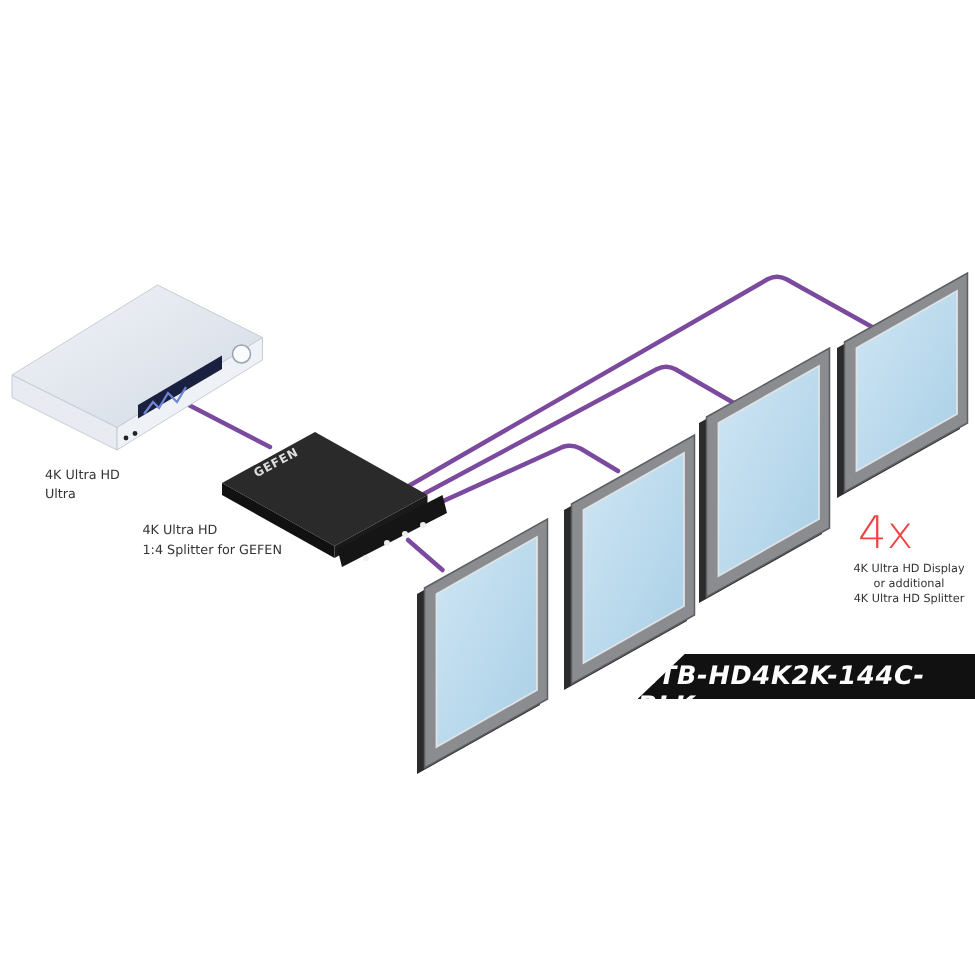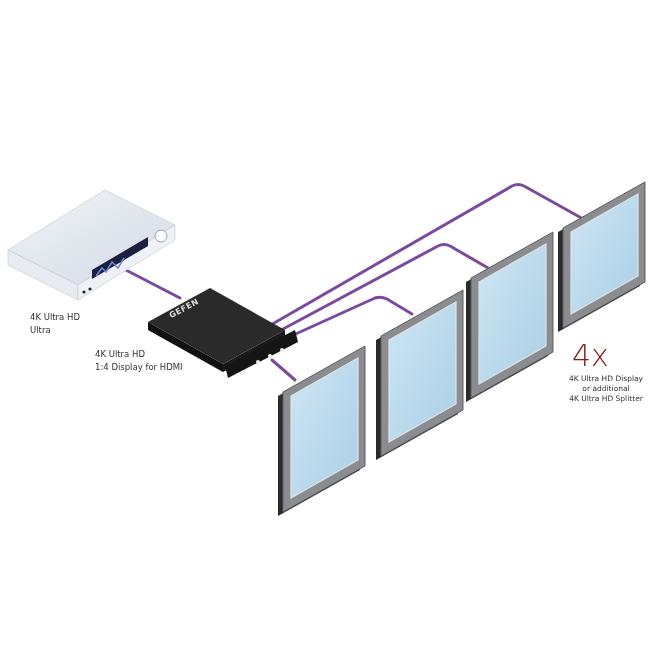--- a/index.html
+++ b/index.html
@@ -2,21 +2,21 @@
 <html><head>
   <meta charset="utf-8">
   <style>
     html, body { margin: 0; padding: 0; background: #ffffff; }
     body { width: 650px; height: 650px; position: relative; overflow: hidden; font-family: "Liberation Sans", sans-serif; }
     .stage { position: absolute; left: 0; top: 0; width: 650px; height: 650px; }
     svg.diagram { position: absolute; left: 0; top: 0; }
     .label { position: absolute; color: #333; font-size: 8.5px; line-height: 13px; font-family: "DejaVu Sans", sans-serif; }
     .label-source { left: 30px; top: 311px; width: 100px; }
     .label-splitter { left: 95px; top: 348px; width: 120px; }
-    .count-big { position: absolute; left: 572px; top: 338px; font-size: 30px; color: #7f1d1d; font-family: "DejaVu Sans", sans-serif; font-weight: 300; }
+    .count-big { position: absolute; left: 572px; top: 338px; font-size: 30px; color: #ef4444; font-family: "DejaVu Sans", sans-serif; font-weight: 300; }
     .label-display { position: absolute; left: 560px; top: 374px; width: 92px; text-align: center; font-size: 7.5px; line-height: 10px; color: #333; font-family: "DejaVu Sans", sans-serif; }
     .model-banner { position: absolute; left: 425px; top: 436px; width: 225px; height: 30px; }
     .model-banner .bg { position: absolute; inset: 0; background: #111; clip-path: polygon(14% 0, 100% 0, 100% 100%, 0 100%); }
     .model-banner .txt { position: absolute; right: 6px; top: 5px; color: #fff; font-size: 17px; font-weight: bold; font-style: italic; letter-spacing: 0.5px; font-family: "DejaVu Sans", sans-serif; }
     .brand { position: absolute; left: 168px; top: 304px; color: #ddd; font-size: 8px; font-weight: bold; transform: rotate(-28deg); letter-spacing: 0.5px; font-family: "DejaVu Sans", sans-serif; }
   </style>
 </head>
 <body>
 
 <div class="stage">
@@ -86,23 +86,27 @@
 
   <div class="brand">GEFEN</div>
 
   <div class="label label-source">
     <div>4K Ultra HD</div>
     <div>Ultra</div>
   </div>
 
   <div class="label label-splitter">
     <div>4K Ultra HD</div>
-    <div>1:4 Display for HDMI</div>
+    <div>1:4 Splitter for GEFEN</div>
   </div>
 
   <div class="count-big">4x</div>
   <div class="label-display">
     <div>4K Ultra HD  Display</div>
     <div>or additional</div>
     <div>4K Ultra HD Splitter</div>
   </div>
 
+  <div class="model-banner">
+    <div class="bg"></div>
+    <div class="txt">GTB-HD4K2K-144C-BLK</div>
+  </div>
 </div>
 
 </body></html>

